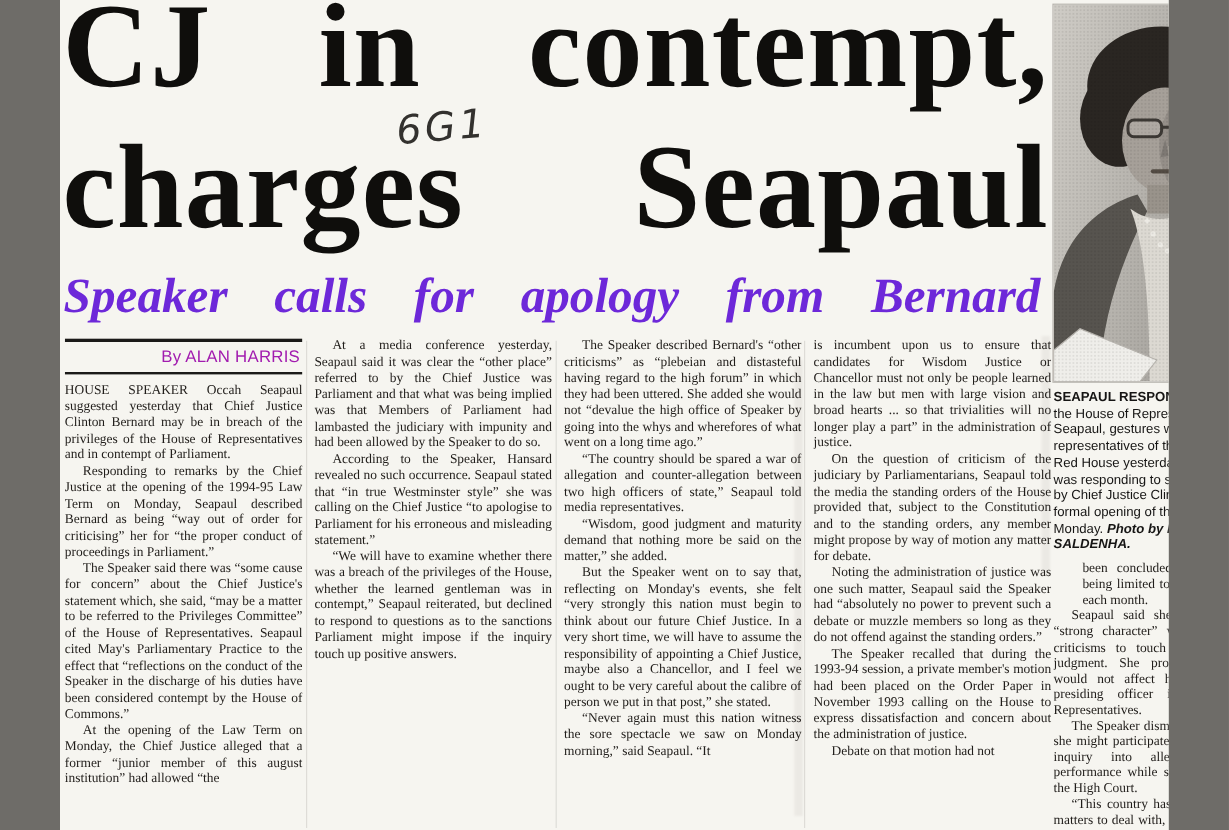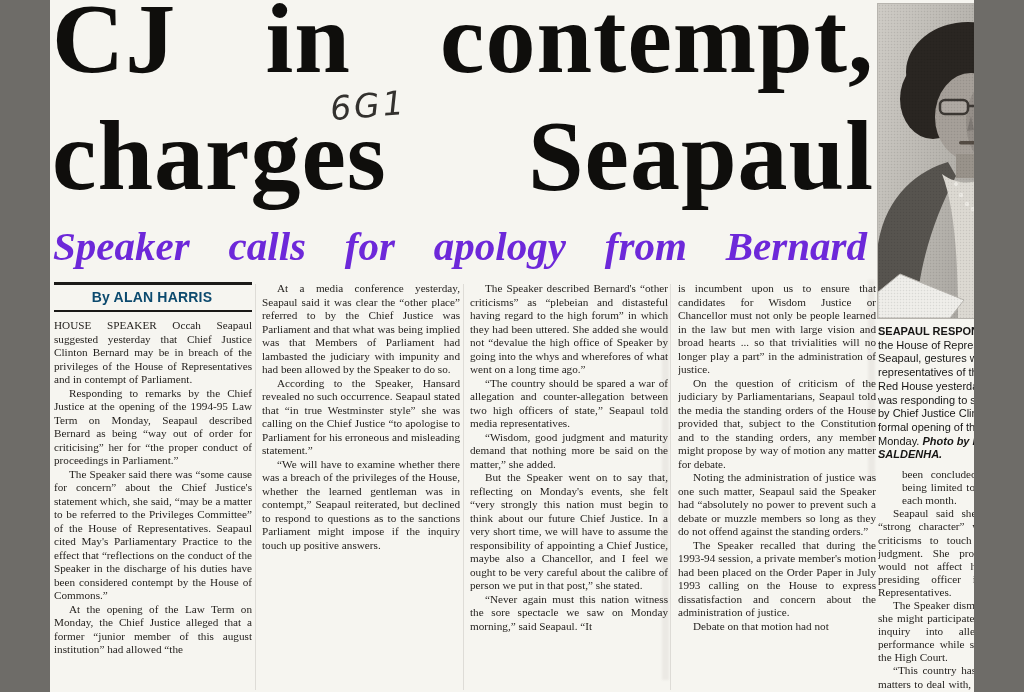--- a/index.html
+++ b/index.html
@@ -34,23 +34,23 @@
   .col{
     width:198px;height:410px;overflow:hidden;
     font-size:11.2px;line-height:13.5px;text-align:justify;
     hyphens:auto;-webkit-hyphens:auto;color:#201d1a;
   }
   .col p{margin:0;text-indent:15px;}
   .col p.ni{text-indent:0;}
   .byline-box{
     border-top:3px solid #1b1a18;border-bottom:2px solid #1b1a18;
     padding:5px 2px 5px 0;margin-bottom:7px;
-    font-family:"Liberation Sans",sans-serif;font-weight:700;
-    font-size:14px;line-height:15px;letter-spacing:.2px;color:#0c4a6e;
-    text-align:center;text-indent:0;
+    font-family:"Liberation Sans",sans-serif;font-weight:400;
+    font-size:14px;line-height:15px;letter-spacing:.2px;color:#a21caf;
+    text-align:right;text-indent:0;
   }
   .rule-v{position:absolute;top:284px;height:406px;width:1px;background:rgba(50,45,38,.12);}
   .smudge{position:absolute;width:7px;background:rgba(60,56,48,.06);filter:blur(1px);}
   
   .rail{position:absolute;left:828px;top:4px;width:190px;}
   .photo{
     width:190px;height:314px;display:block;outline:1px solid #b7b4ae;
   }
   .caption{
     margin-top:7px;font-family:"Liberation Sans",sans-serif;
@@ -108,21 +108,21 @@
       <p>“The country should be spared a war of allegation and counter-allegation between two high officers of state,” Seapaul told media representatives.</p>
       <p>“Wisdom, good judgment and maturity demand that nothing more be said on the matter,” she added.</p>
       <p>But the Speaker went on to say that, reflecting on Monday's events, she felt “very strongly this nation must begin to think about our future Chief Justice. In a very short time, we will have to assume the responsibility of appointing a Chief Justice, maybe also a Chancellor, and I feel we ought to be very careful about the calibre of person we put in that post,” she stated.</p>
       <p>“Never again must this nation witness the sore spectacle we saw on Monday morning,” said Seapaul. “It</p>
     </div>
 
     <div class="col">
       <p class="ni">is incumbent upon us to ensure that candidates for Wisdom Justice or Chancellor must not only be people learned in the law but men with large vision and broad hearts ... so that trivialities will no longer play a part” in the administration of justice.</p>
       <p>On the question of criticism of the judiciary by Parliamentarians, Seapaul told the media the standing orders of the House provided that, subject to the Constitution and to the standing orders, any member might propose by way of motion any matter for debate.</p>
       <p>Noting the administration of justice was one such matter, Seapaul said the Speaker had “absolutely no power to prevent such a debate or muzzle members so long as they do not offend against the standing orders.”</p>
-      <p>The Speaker recalled that during the 1993-94 session, a private member's motion had been placed on the Order Paper in July 1993 calling on the House to express dissatisfaction and concern about the administration of justice.</p>
+      <p>The Speaker recalled that during the 1993-94 session, a private member's motion had been placed on the Order Paper in November 1993 calling on the House to express dissatisfaction and concern about the administration of justice.</p>
       <p>Debate on that motion had not</p>
     </div>
 
   </div>
 
   <div class="rail">
 
     <svg class="photo" viewBox="0 0 190 314" role="img">
       <title>Black-and-white photo: Occah Seapaul, wearing glasses and a jacket over a light blouse with a necklace, gestures with one hand while speaking; papers in foreground</title>
       <defs>

